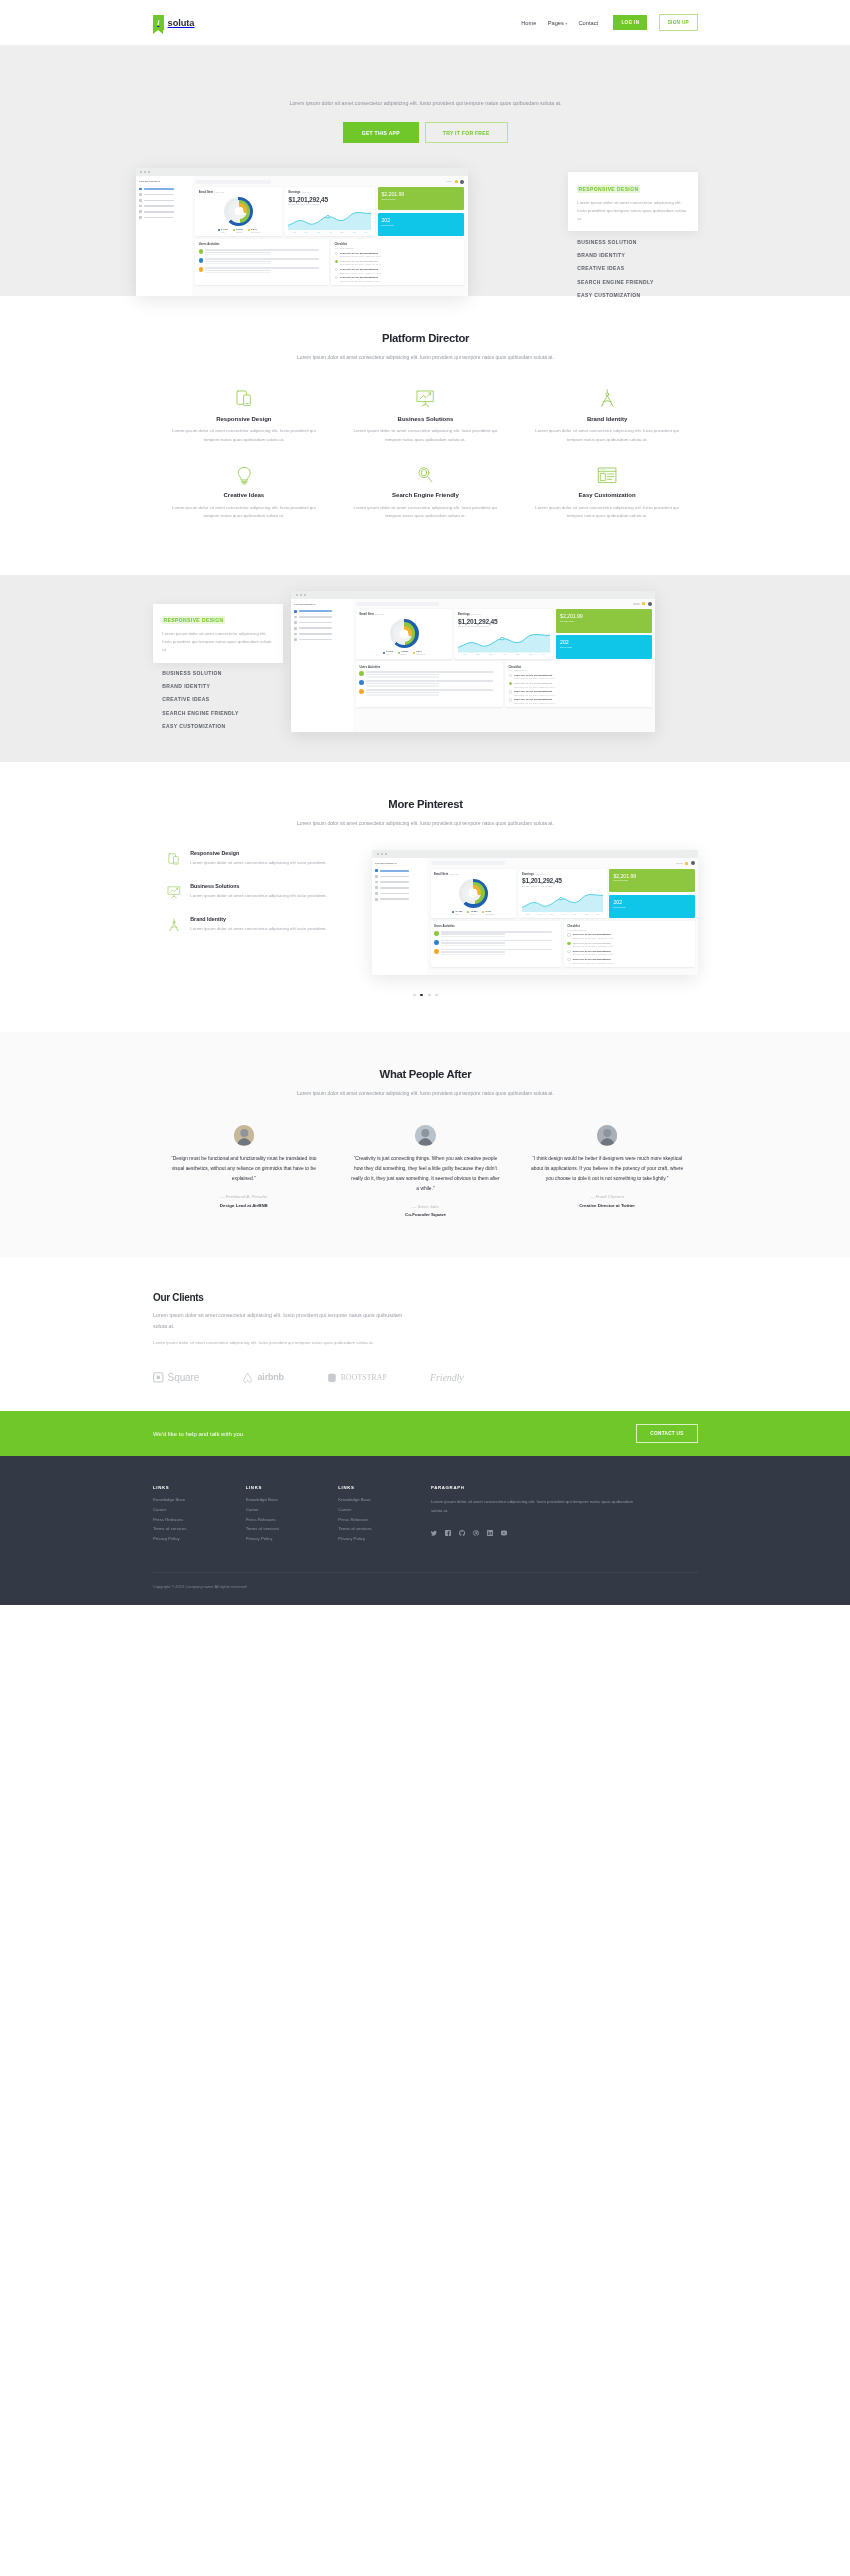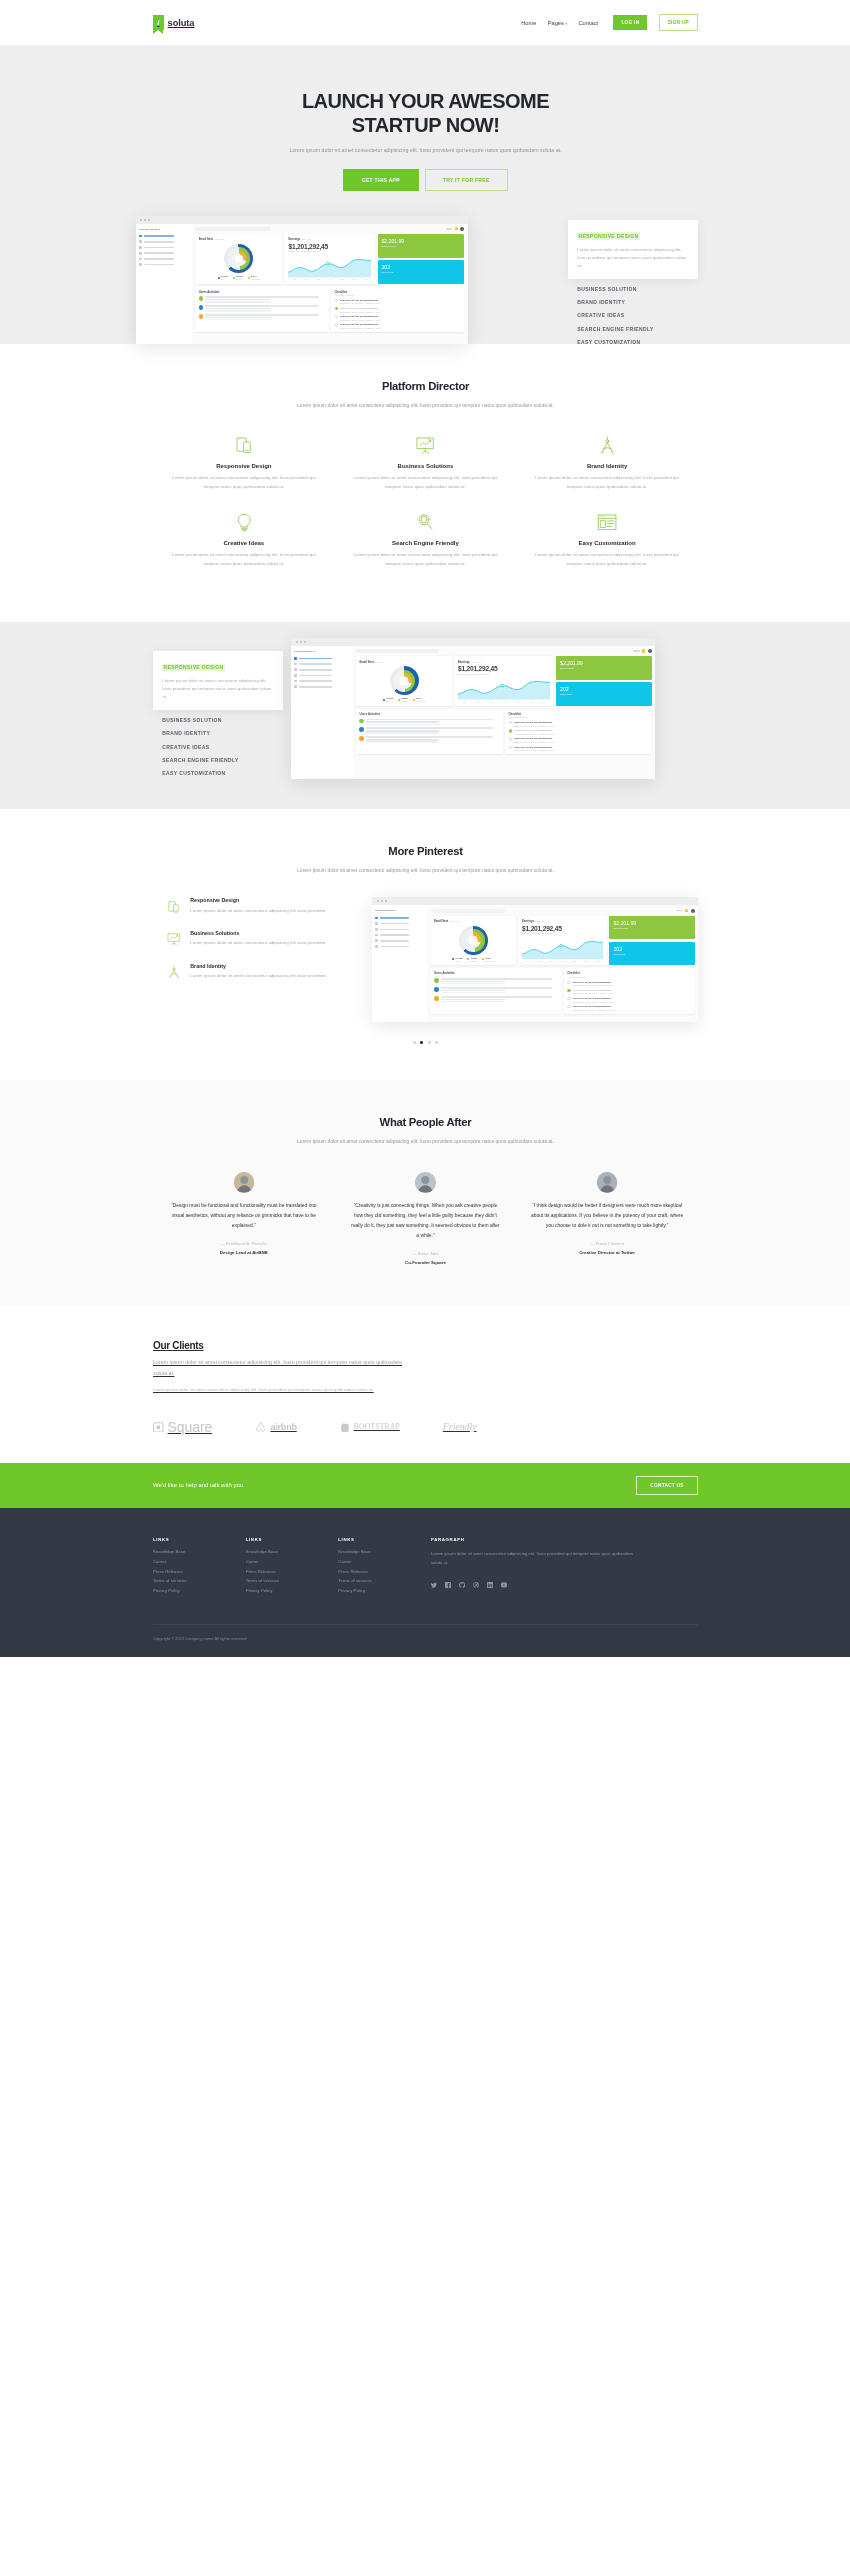--- a/index.html
+++ b/index.html
@@ -210,21 +210,21 @@
   .tst { width: 33.33%; text-align: center; padding: 0 14.6px; }
   .tst-av {
     width: 20.6px; height: 20.6px; border-radius: 50%; margin: 0 auto 8.6px;
     background: #cdd1d6; overflow: hidden; position: relative;
   }
   .tst-q { font-size: 4.9px; line-height: 2.0; color: #2d323a; }
   .tst-author { font-size: 4.3px; font-style: italic; color: #b3b8be; margin-top: 10.6px; }
   .tst-role { font-size: 4.4px; font-weight: bold; color: #2d323a; margin-top: 3.3px; }
 
   
-  .clients { padding: 35px 0 28px; text-decoration: underline; }
+  .clients { padding: 35px 0 28px; }
   .cl-ttl { font-size: 10px; font-weight: bold; letter-spacing: -0.3px; color: #23272f; }
   .cl-lead { font-size: 5.3px; line-height: 2.0; color: #989da4; margin-top: 6.6px; width: 259px;}
   .cl-small { font-size: 4.3px; line-height: 2.0; color: #aeb3b9; margin-top: 8px; width: 259px;}
   .cl-logos { display: flex; align-items: center; gap: 43px; margin-top: 24px; }
   .cl-logo { color: #c3c6ca; display: flex; align-items: center; gap: 4px; }
 
   
   .cta { background: #6fc72a; height: 45px; display: flex; align-items: center; }
   .cta-inner { width: 545px; margin: 0 auto; display: flex; align-items: center; justify-content: space-between; }
   .cta-txt { color: #fff; font-size: 6px; }
@@ -261,24 +261,20 @@
         <span>Pages</span><span class="caret">▾</span>
       </a>
       <a class="nav-link" href="#">Contact</a>
       <button class="btn-login">LOG IN</button>
       <button class="btn-signup">SIGN UP</button>
     </nav>
   </div>
 </header>
 
 <section class="hero">
-  <h1>
-    <span>LAUNCH YOUR AWESOME</span><br>
-    <span>STARTUP NOW!</span>
-  </h1>
   <p class="hero-sub">Lorem ipsum dolor sit amet consectetur adipisicing elit. Iusto provident qui tempore natus quos quibusdam soluta at.</p>
   <div class="hero-btns">
     <button class="btn-primary">GET THIS APP</button>
     <button class="btn-ghost">TRY IT FOR FREE</button>
   </div>
 
   <div class="wrap" style="position:relative;">
     <div class="hero-visual">
 
       <div class="browser" id="hero-browser" style="position:absolute;left:-17.3px;top:0;width:332px;height:128px;">
@@ -990,21 +986,21 @@
   <div class="wrap">
     <h2 class="cl-ttl">Our Clients</h2>
     <p class="cl-lead">Lorem ipsum dolor sit amet consectetur adipisicing elit. Iusto provident qui tempore natus quos quibusdam soluta at.</p>
     <p class="cl-small">Lorem ipsum dolor sit amet consectetur adipisicing elit. Iusto provident qui tempore natus quos quibusdam soluta at.</p>
     <div class="cl-logos" id="cl-logos">
   <div class="cl-logo">
           <svg width="10.6" height="10.6" viewBox="0 0 16 16">
             <rect x="1" y="1" width="14" height="14" rx="2.5" fill="none" stroke="#c6c9cd" stroke-width="1.6"></rect>
             <rect x="5.5" y="5.5" width="5" height="5" fill="#c6c9cd"></rect>
           </svg>
-            <span style="font-size:14px;letter-spacing:-0.1px;">Square</span>
+            <span style="font-size:10px;letter-spacing:-0.1px;">Square</span>
         </div>
   <div class="cl-logo">
           <svg width="11.3" height="11.3" viewBox="0 0 20 20">
             <path d="M10 2 C7 7 3 12.5 3 15.2 C3 17 4.3 18 5.8 18 C7.3 18 8.6 17 10 14.5 C11.4 17 12.7 18 14.2 18 C15.7 18 17 17 17 15.2 C17 12.5 13 7 10 2 Z" fill="none" stroke="#c6c9cd" stroke-width="1.5"></path>
           </svg>
             <span style="font-size:9px;font-weight:bold;letter-spacing:-0.2px;">airbnb</span>
         </div>
   <div class="cl-logo">
           <svg width="10" height="10.6" viewBox="0 0 16 18">
             <path d="M5 1.5 L1.5 5 L1.5 14 C1.5 15.7 2.8 16.8 4.5 16.8 L11 16.8 C13 16.8 14.3 15.3 14.3 13.4 L14.3 6 C14.3 4.2 13 3 11.2 3 L5.5 3 Z" fill="#c6c9cd"></path>

